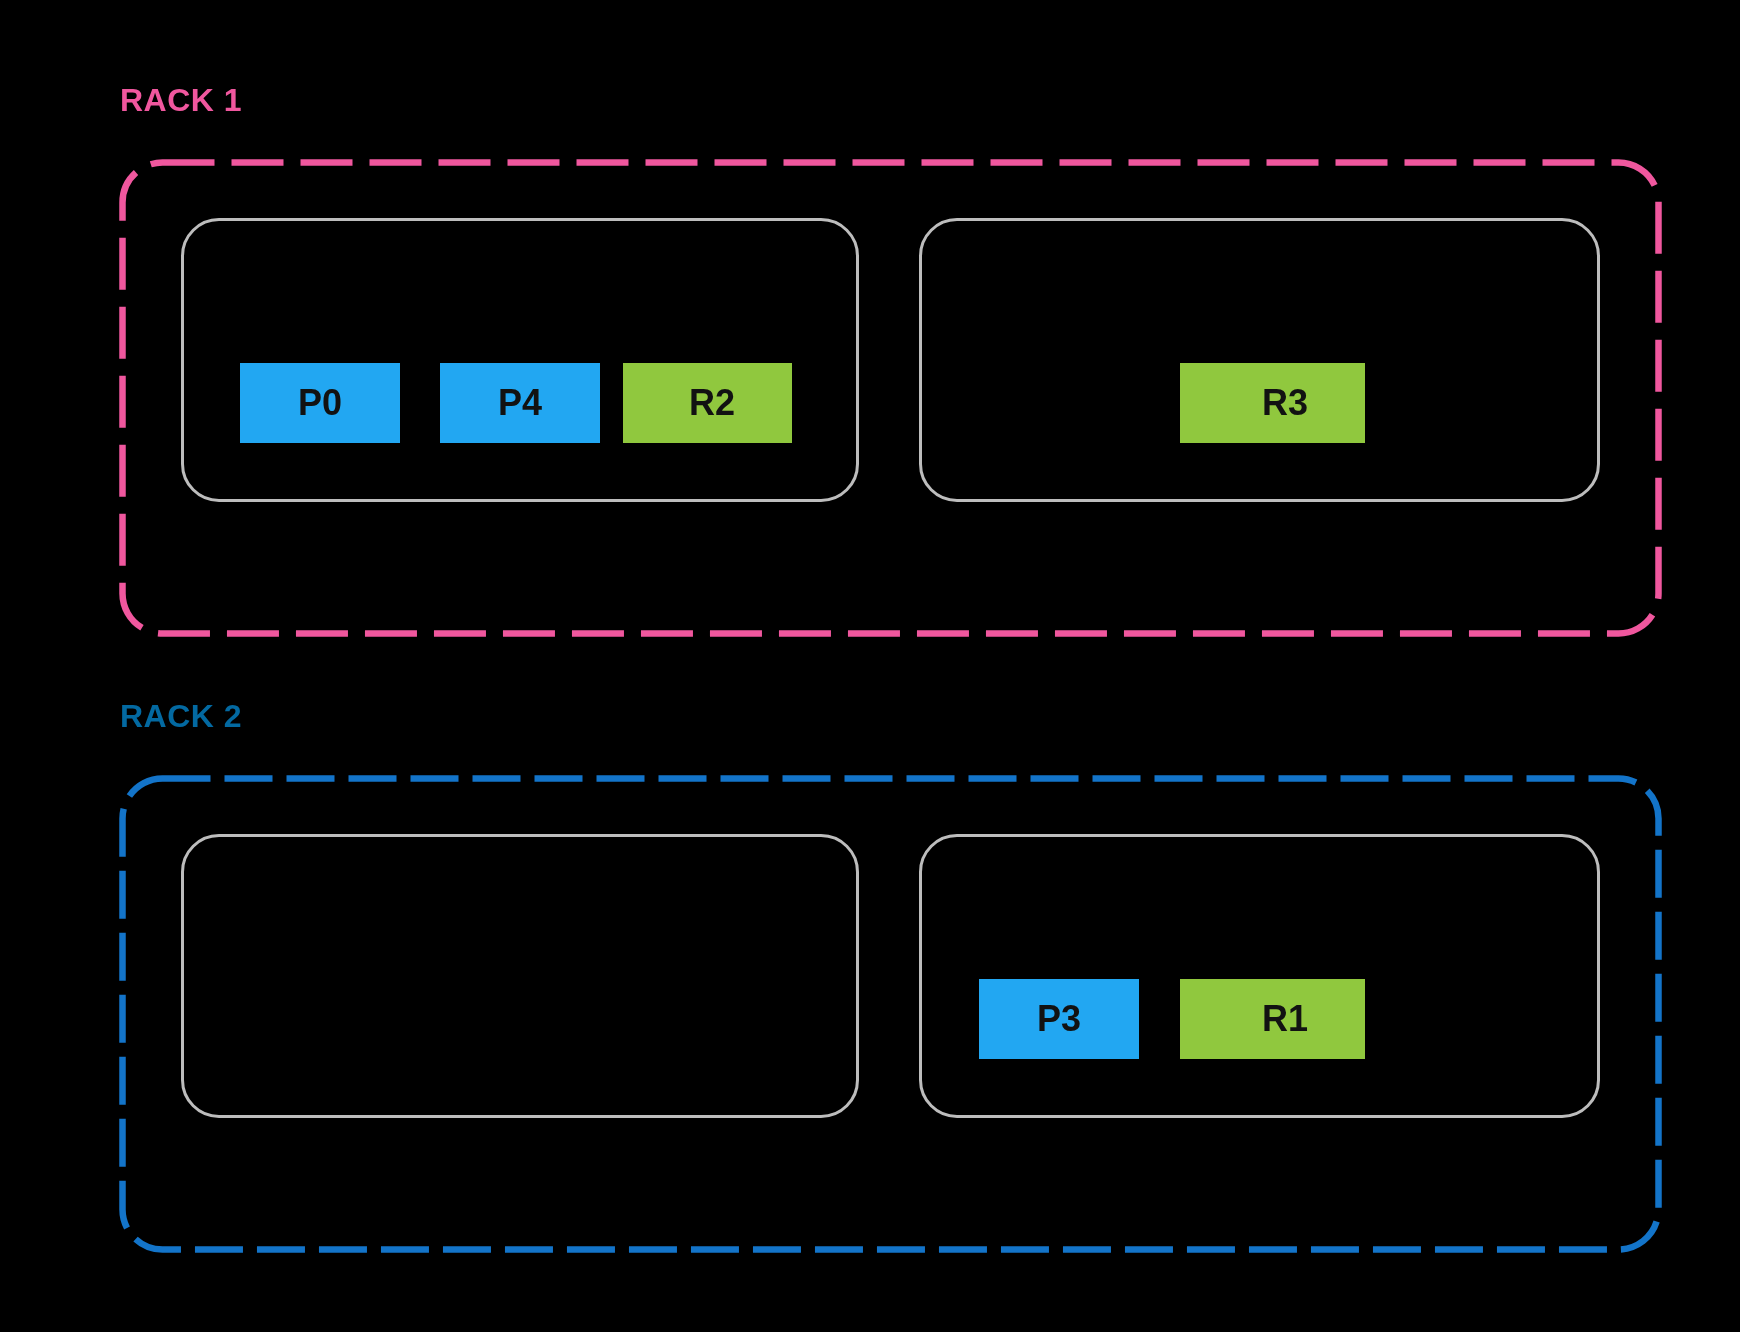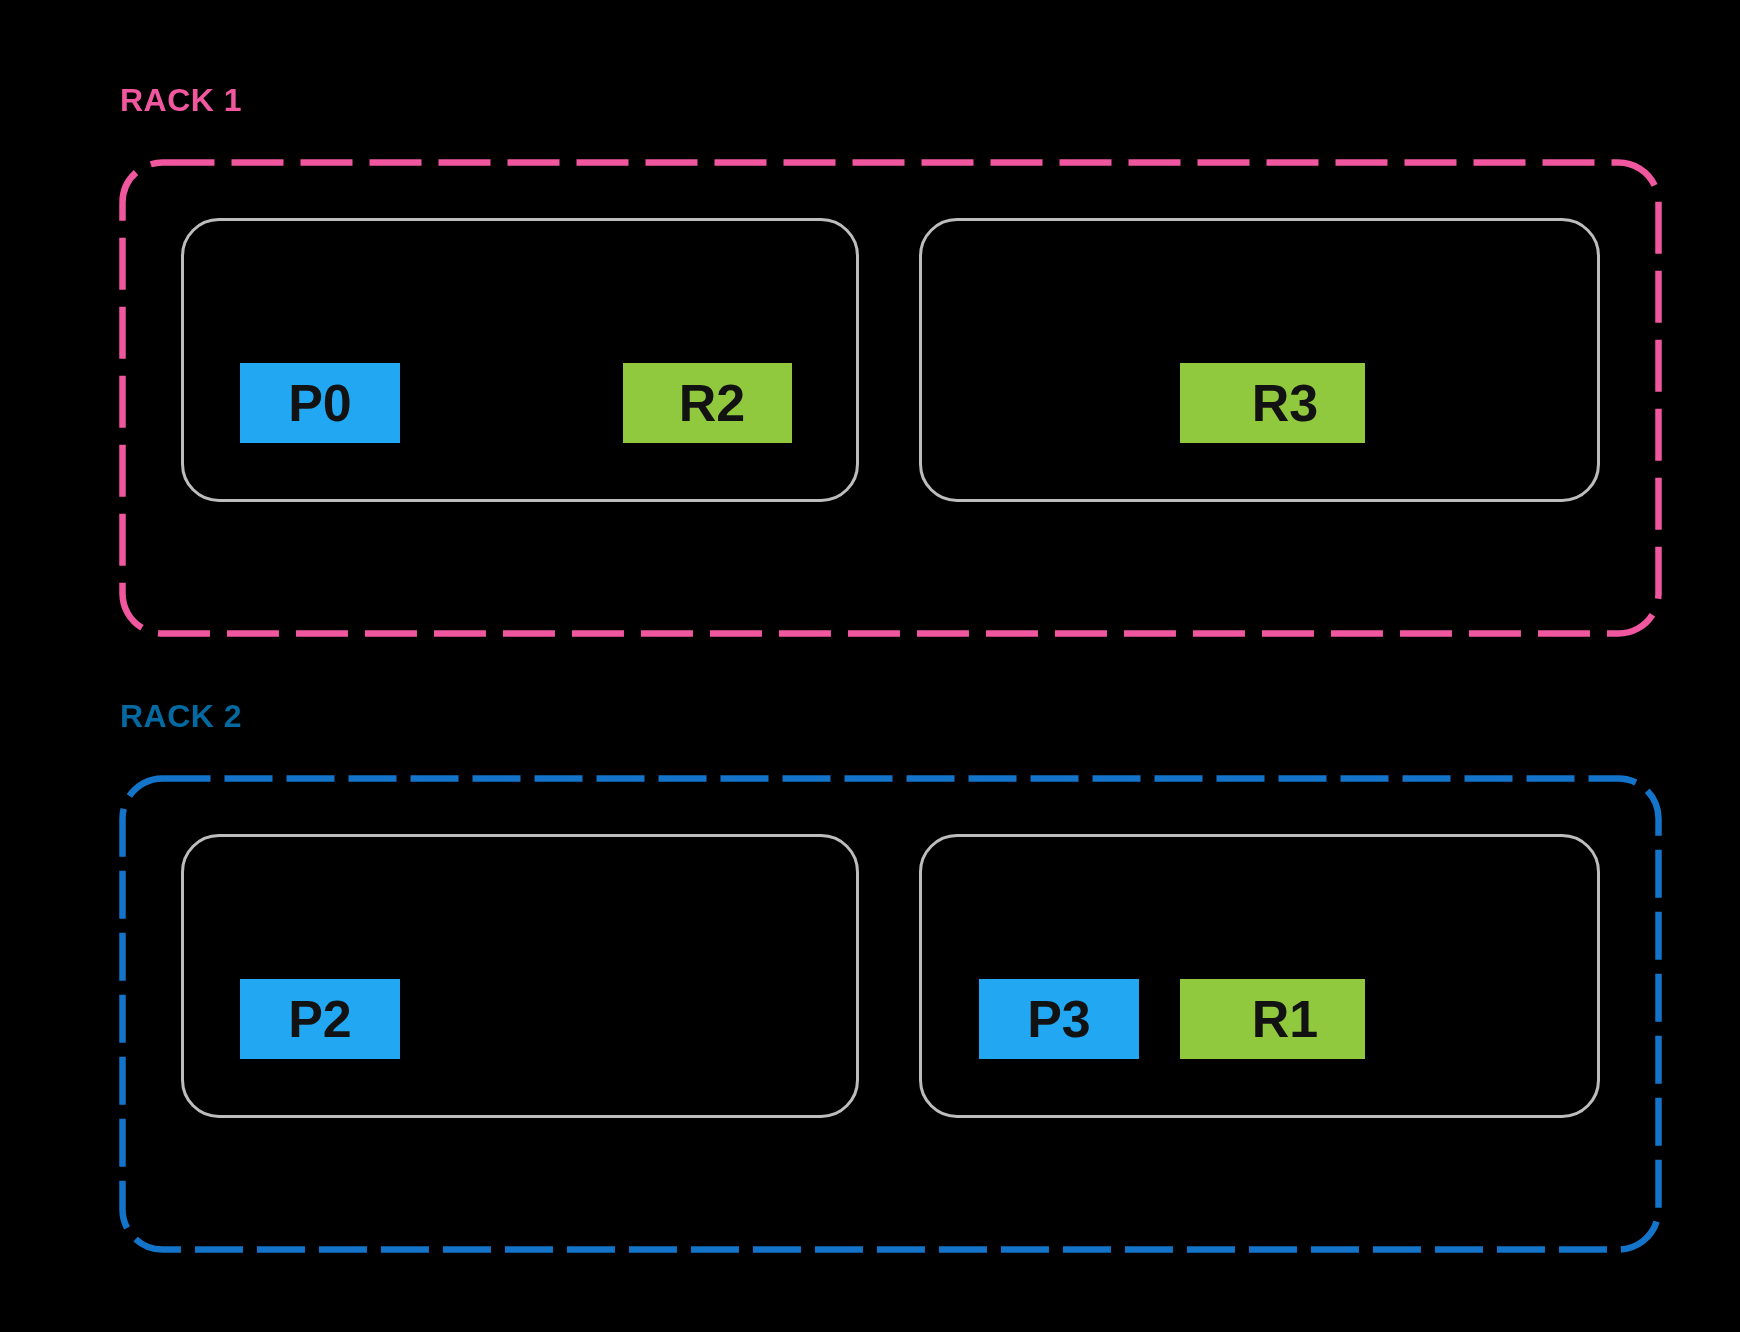--- a/index.html
+++ b/index.html
@@ -49,21 +49,21 @@
   .rack1 .host { top: 218px; }
   .rack2 .host { top: 834px; }
   .chip {
     position: absolute;
     top: 142px;
     width: 160px;
     height: 80px;
     display: flex;
     align-items: center;
     justify-content: center;
-    font-size: 52px;
+    font-size: 36px;
     font-weight: 700;
     color: #121212;
   }
   .chip.blue  { background: #22A7F2; }
   .chip.green { background: #90C83E; }
   .chip.pos-1 { left: 56px; }
   .chip.pos-2 { left: 256px; }
   .chip.pos-3 { left: 439px; padding-left: 9px; }
   .h-right .chip.pos-1 { left: 57px; }
   .h-right .chip.pos-2 { left: 258px; padding-left: 25px; }
@@ -74,36 +74,36 @@
 <div class="canvas">
 
   <section class="rack rack1">
     <div class="rack-label">RACK 1</div>
     <svg class="rack-border" width="1543" height="478" viewBox="0 0 1543 478">
       <rect x="3.5" y="3.5" width="1536" height="471" rx="40" ry="40"></rect>
     </svg>
 
     <div class="host h-left">
       <div class="chip blue pos-1">P0</div>
+      <div class="chip blue pos-2">P4</div>
       <div class="chip green pos-3">R2</div>
     </div>
 
     <div class="host h-right">
       <div class="chip green pos-2">R3</div>
     </div>
   </section>
 
   <section class="rack rack2">
     <div class="rack-label">RACK 2</div>
     <svg class="rack-border" width="1543" height="478" viewBox="0 0 1543 478">
       <rect x="3.5" y="3.5" width="1536" height="471" rx="40" ry="40"></rect>
     </svg>
 
     <div class="host h-left">
-      <div class="chip blue pos-1">P2</div>
     </div>
 
     <div class="host h-right">
       <div class="chip blue pos-1">P3</div>
       <div class="chip green pos-2">R1</div>
     </div>
   </section>
 
 </div>
 

